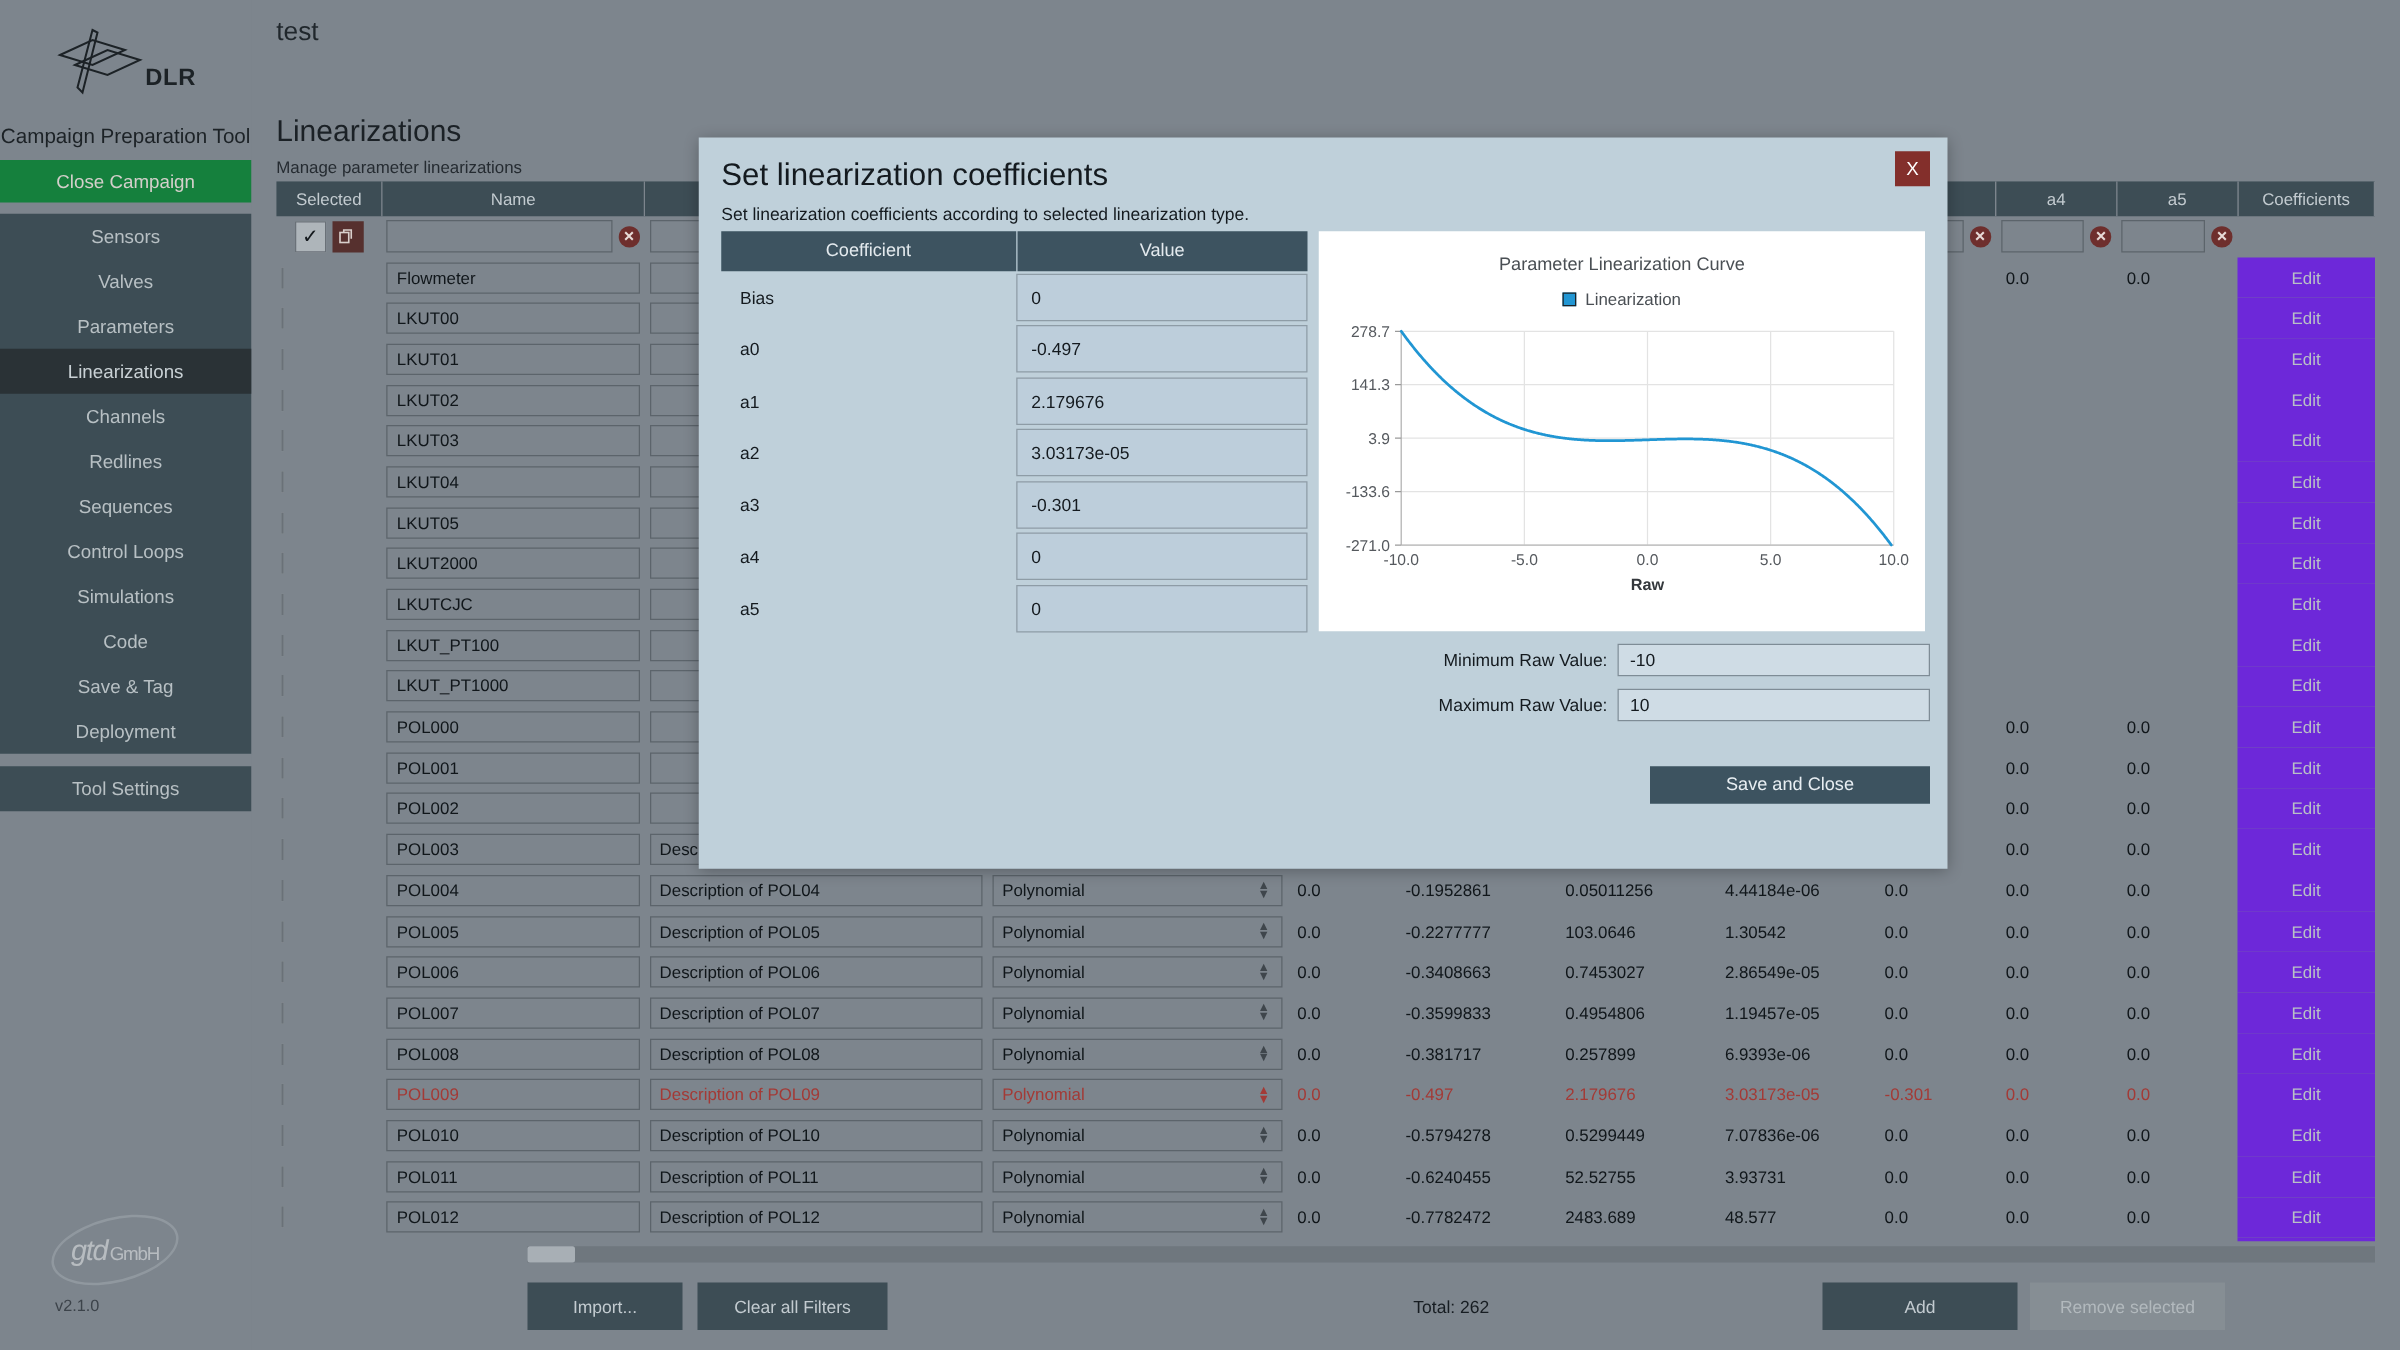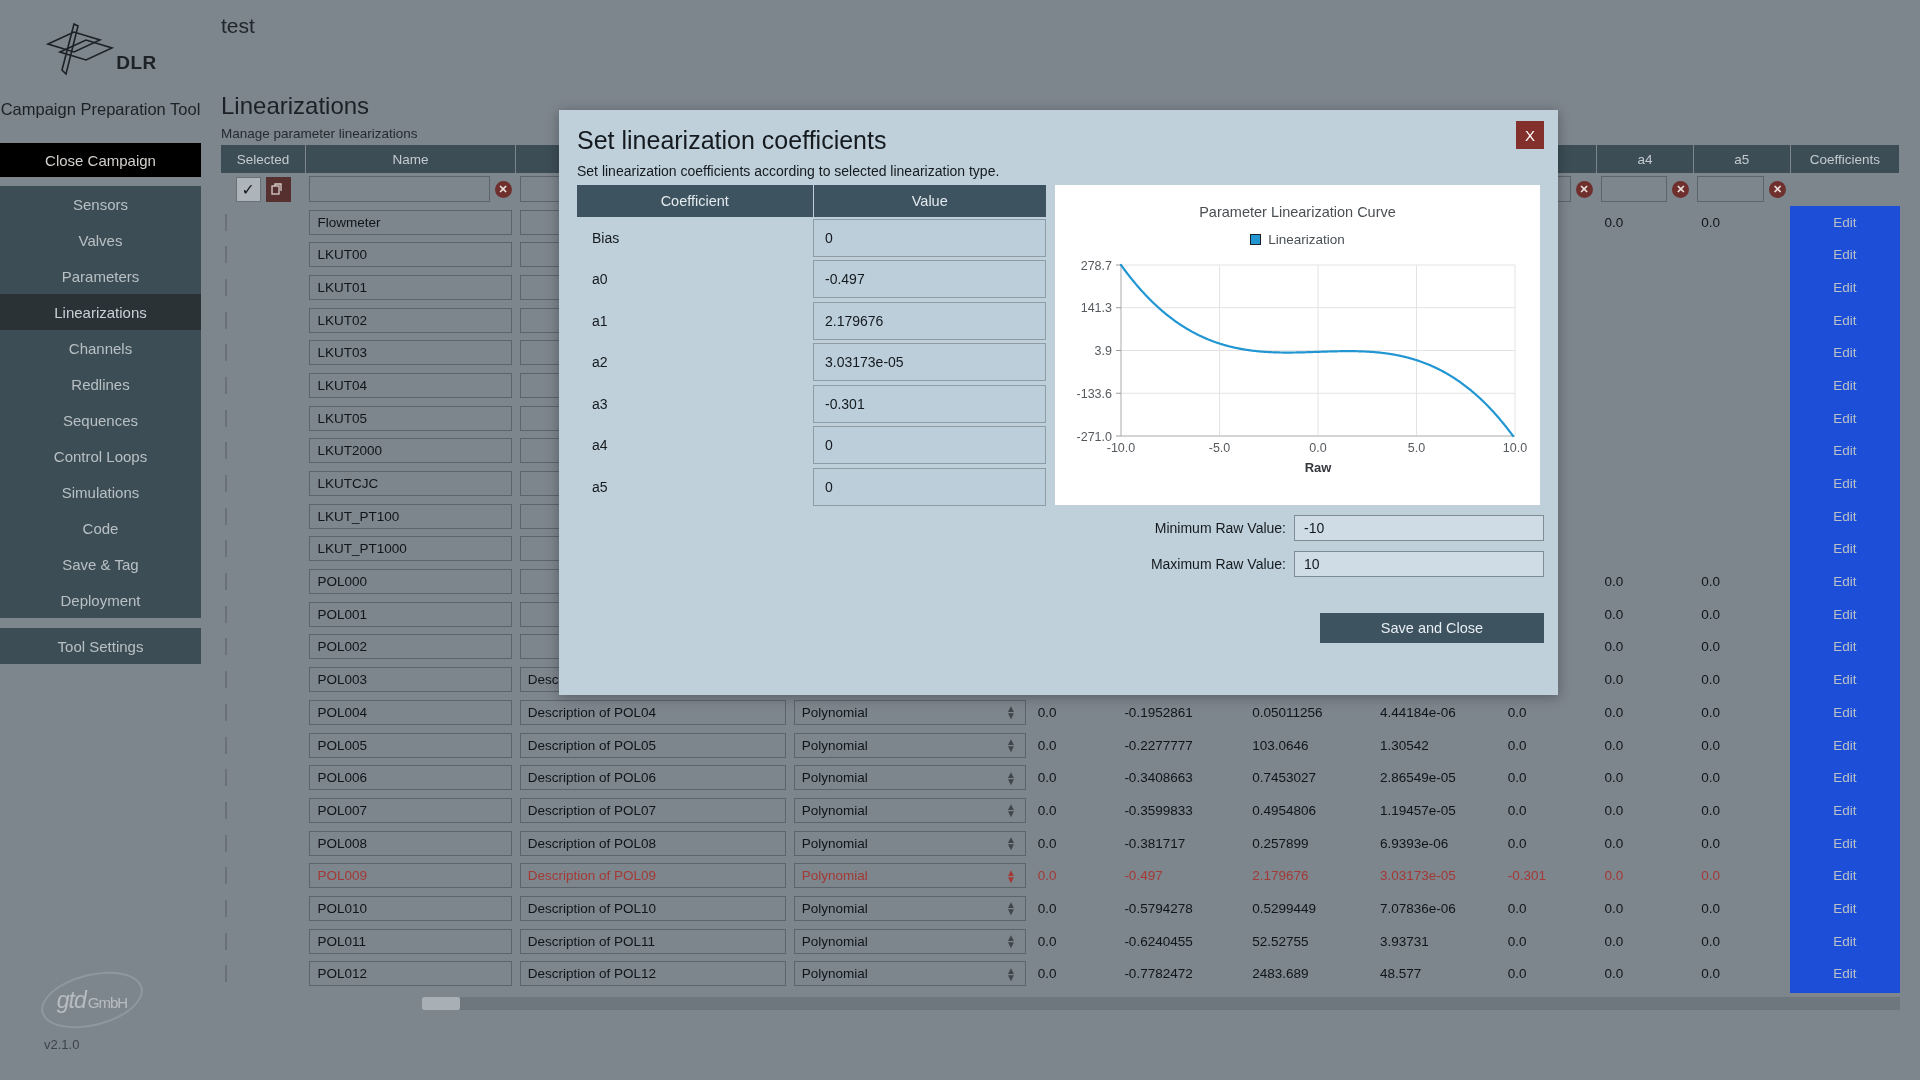--- a/index.html
+++ b/index.html
@@ -18,21 +18,21 @@
     background: #7d858d;
   }
   .logo-wrap { height: 98px; display: flex; flex-direction: column;
     align-items: center; justify-content: center; }
   .dlr-logo { display: flex; align-items: flex-end; gap: 0; }
   .dlr-text { font-size: 19px; font-weight: bold; color: #1c2226;
     letter-spacing: .5px; margin-bottom: 2px; }
   .app-name { text-align: center; font-size: 16.5px; color: #1c2226;
     margin-top: 2px; white-space: nowrap; }
   .close-campaign {
-    margin: 24px 0 0 0; height: 34px; background: #000000;
+    margin: 9px 0 0 0; height: 34px; background: #15803d;
     color: #d4cfcb; display: flex; align-items: center; justify-content: center;
     font-size: 15px; cursor: pointer; text-align: center;
   }
   .nav { margin-top: 9px; background: #3d4d55; }
   .nav-item {
     height: 36px; display: flex; align-items: center; justify-content: center;
     font-size: 15px; color: #b8c0c4; cursor: pointer;
   }
   .nav-item.active { background: #2a3236; color: #c9d1d5; }
   .nav-settings {
@@ -105,21 +105,21 @@
   }
   .rowchk {
     width: 25px; height: 25px; background: #a7aeb3; border: 1px solid #6a7178;
     margin: 0 auto; cursor: pointer;
   }
   .spin {
     display: flex; flex-direction: column; line-height: 7px; font-size: 10px;
     color: #3f464c; margin-left: auto; padding-right: 2px;
   }
   .edit-btn {
-    background: #1d4ed8; color: #b9c1c6; height: 32.7px;
+    background: #6d28d9; color: #b9c1c6; height: 32.7px;
     display: flex; align-items: center; justify-content: center;
     font-size: 13.5px; cursor: pointer;
   }
   tr.highlight td .cellbox,
   tr.highlight td .cellbox .spin,
   tr.highlight td { color: #a33a36; }
   tr.highlight .spin { color: #a33a36; }
 
   
   .hscroll { position: absolute; left: 221px; right: 20px; bottom: 70px;
@@ -1752,20 +1752,27 @@
               </td>
             </tr>
           </tbody>
       </table>
     </div>
 
     <div class="hscroll">
       <div class="hscroll-thumb"></div>
     </div>
 
+    <div class="bottombar">
+      <div class="btn btn-dark" style="left:20px;top:16px;width:124px">Import...</div>
+      <div class="btn btn-dark" style="left:156px;top:16px;width:152px">Clear all Filters</div>
+      <div class="total-label">Total: 262</div>
+      <div class="btn btn-dark" style="right:306px;top:16px;width:156px">Add</div>
+      <div class="btn btn-disabled" style="right:140px;top:16px;width:156px">Remove selected</div>
+    </div>
   </div>
 
   <div class="overlay">
     <div class="dialog">
       <div class="dlg-title">Set linearization coefficients</div>
       <div class="dlg-sub">Set linearization coefficients according to selected linearization type.</div>
       <div class="dlg-close">X</div>
 
       <div class="coef-table">
         <div class="coef-head">

